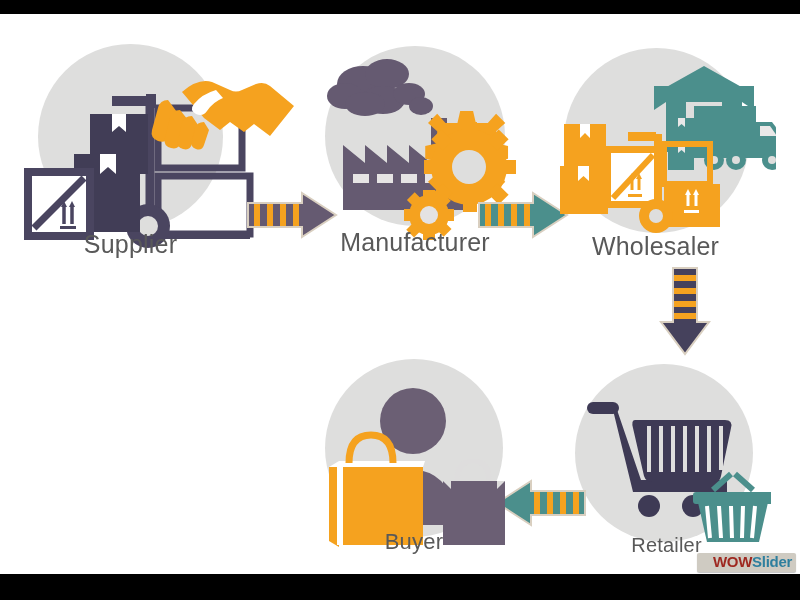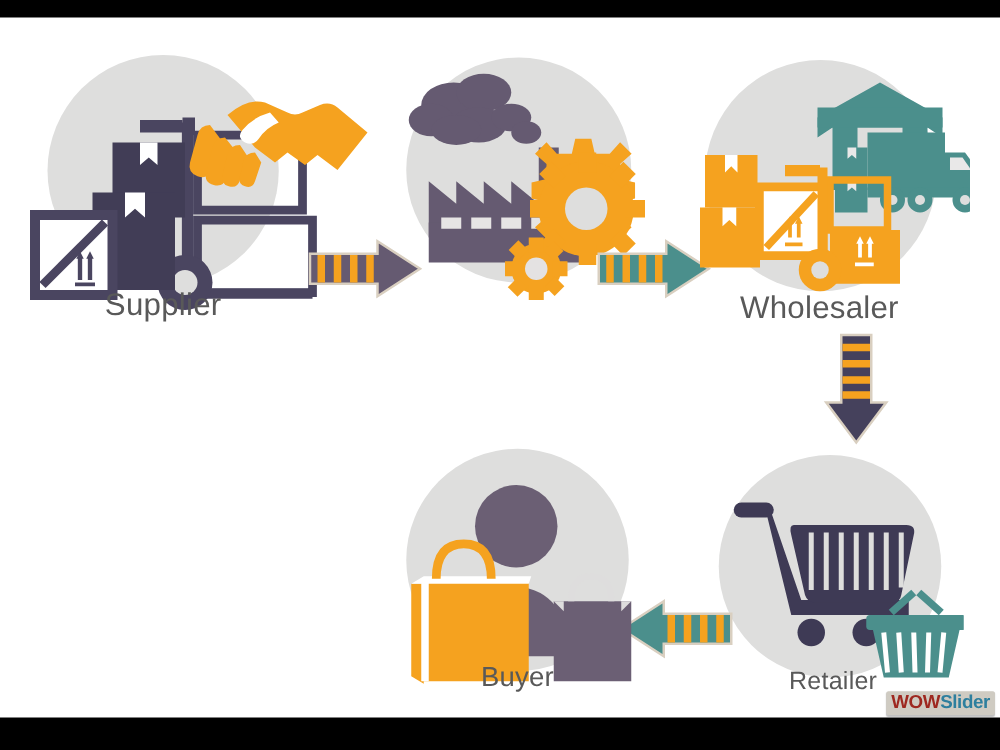--- a/index.html
+++ b/index.html
@@ -50,21 +50,21 @@
     pointer-events: none;
   }
   .arrow {
     position: absolute;
   }
   .watermark {
     position: absolute;
     right: 4px;
     bottom: 2px;
     background: #cfcbc2;
-    padding: 1px 4px 2px 4px;
+    padding: 1px 4px 2px 16px;
     border-radius: 2px;
     font-family: "Liberation Sans", sans-serif;
     font-size: 15px;
     font-weight: bold;
     line-height: 16px;
     letter-spacing: -0.3px;
     box-shadow: 0 1px 1px rgba(0,0,0,0.25);
   }
   .wm-a { color: #9e2820; }
   .wm-b { color: #2e7f9e; }
@@ -182,20 +182,21 @@
           <rect x="83" y="157" width="12" height="12"></rect>
           <rect x="121" y="157" width="12" height="12"></rect>
           <rect x="88" y="143" width="11" height="11" transform="rotate(-45 93 148)"></rect>
           <rect x="117" y="143" width="11" height="11" transform="rotate(45 122 148)"></rect>
           <rect x="88" y="172" width="11" height="11" transform="rotate(45 93 177)"></rect>
           <rect x="117" y="172" width="11" height="11" transform="rotate(-45 122 177)"></rect>
         </g>
         <circle cx="108" cy="163" r="9" fill="#e4e2e2"></circle>
       </svg>
 
+      <div class="node-label" style="left:-28px; top:182px; width:236px; font-size:25px;">Manufacturer</div>
     </div>
 
     <div class="arrow" style="left:477px; top:177px;">
       <svg width="92" height="48" viewBox="0 0 92 48">
         <path d="M2 12 h54 v-10 l34 22 -34 22 v-10 h-54 z" fill="#4b8f8c" stroke="#d9cfc0" stroke-width="2"></path>
         <g fill="#f5a21f">
           <rect x="8" y="13" width="6" height="22"></rect>
           <rect x="21" y="13" width="6" height="22"></rect>
           <rect x="34" y="13" width="6" height="22"></rect>
           <rect x="47" y="13" width="6" height="22"></rect>

